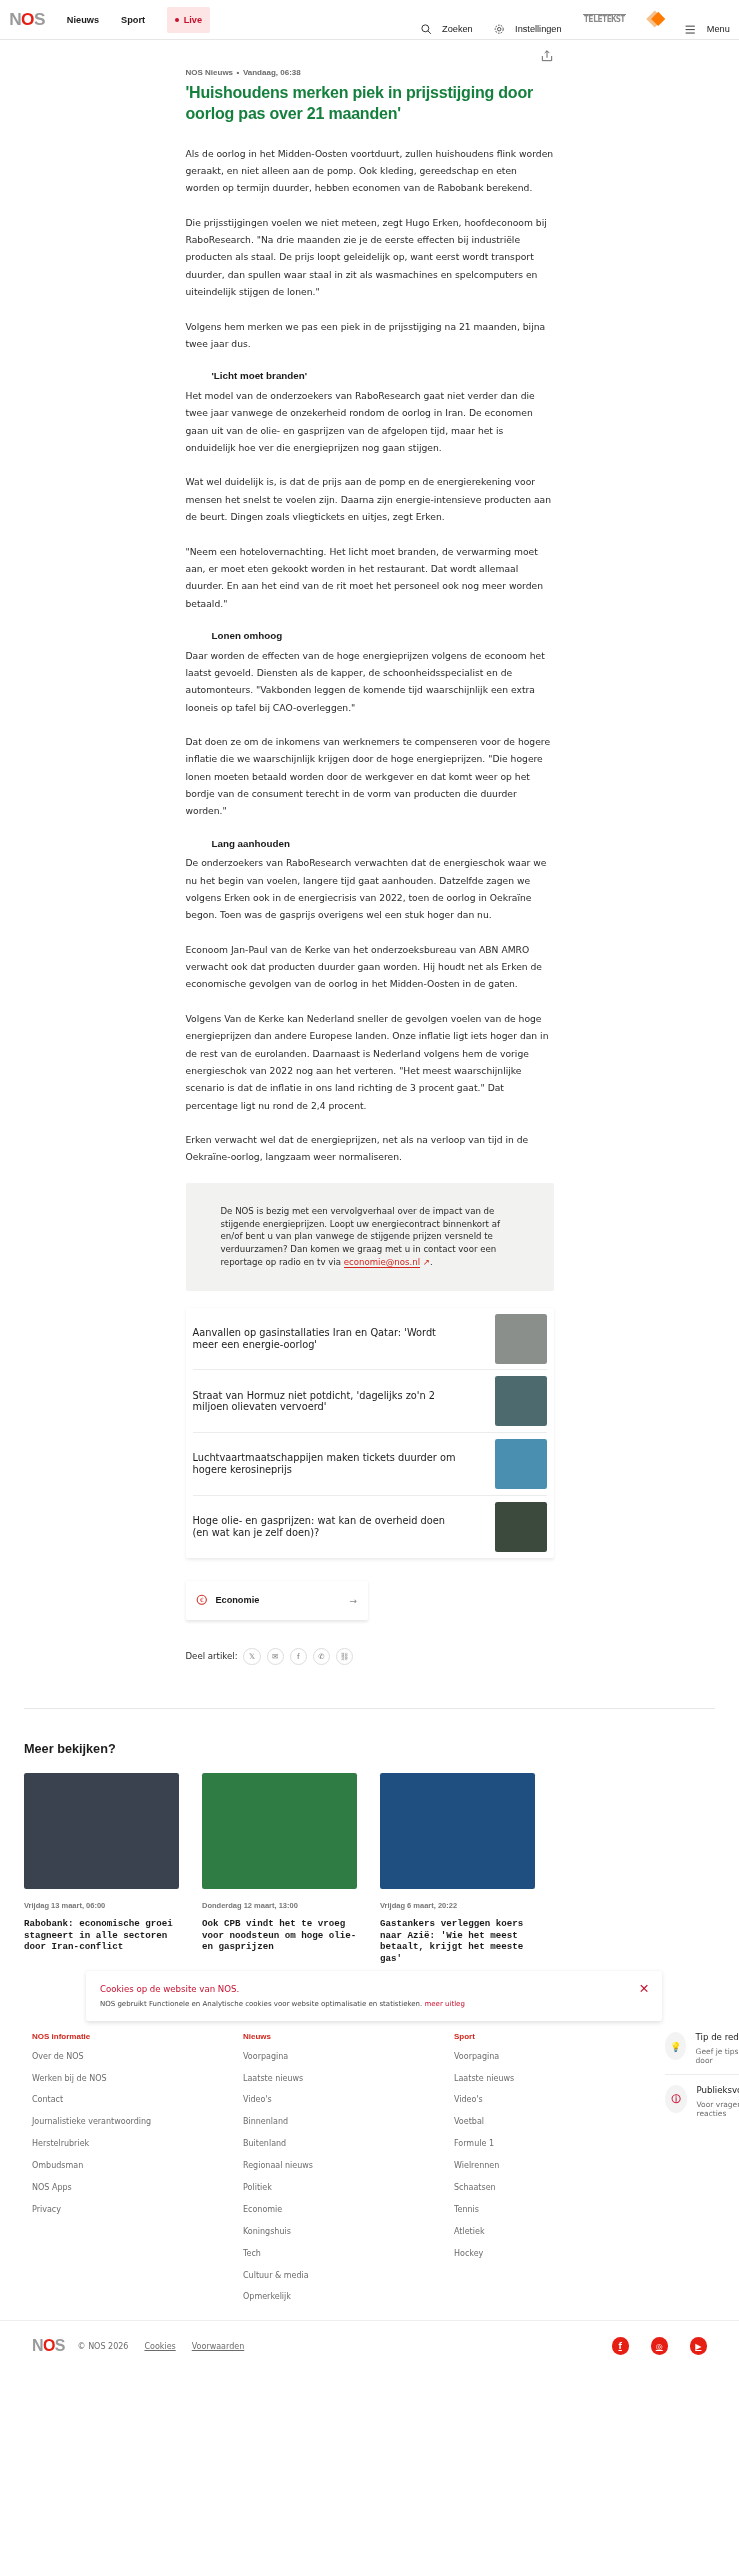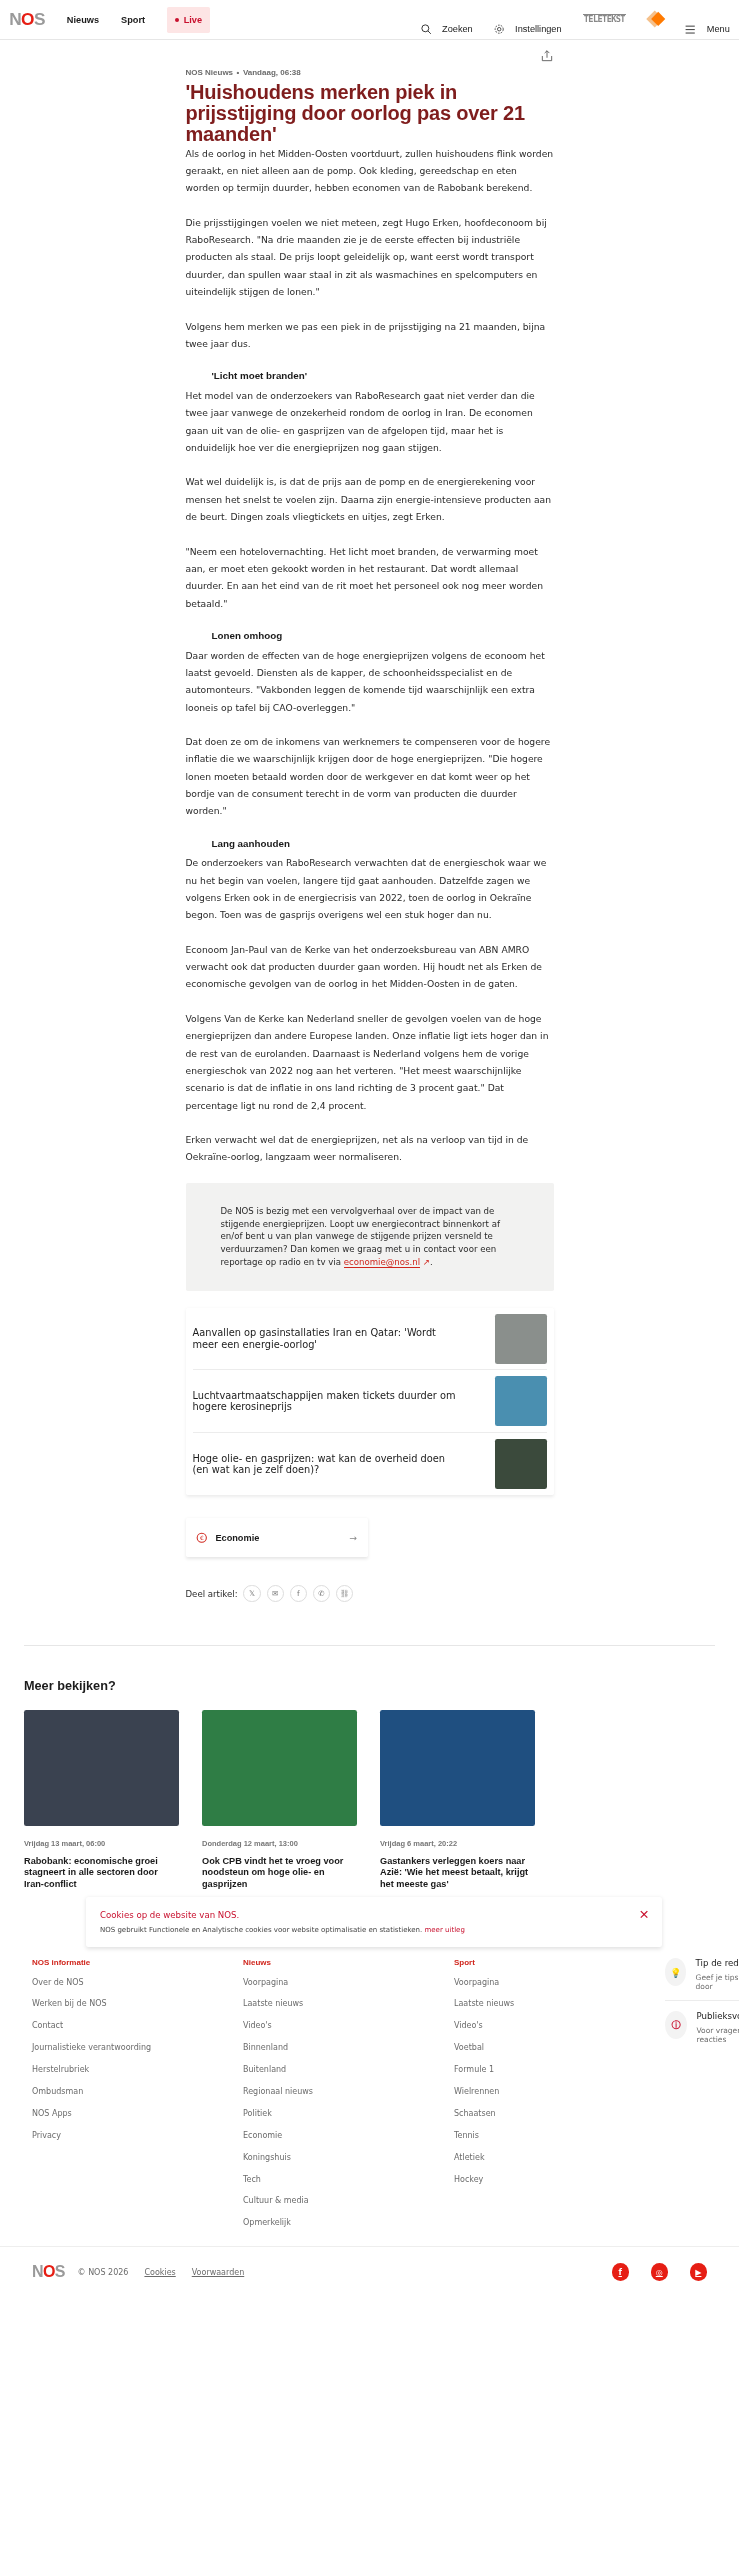--- a/index.html
+++ b/index.html
@@ -20,21 +20,21 @@
   .teletekst { font-family: "DejaVu Sans Mono", monospace; font-weight: 700; color: #888; font-size: 8.6px; letter-spacing: -0.6px; background: #fff; border-top: 1.7px solid #888; line-height: 9.2px; padding: 0 1.2px; }
   .npo { width: 17.3px; height: 17.3px; position: relative; }
   .npo .d1 { position: absolute; left: 2.3px; top: 2.3px; width: 11.5px; height: 11.5px; background: #f5c08a; transform: rotate(45deg); }
   .npo .d2 { position: absolute; left: 5.8px; top: 3.5px; width: 10.4px; height: 10.4px; background: #ff7a00; transform: rotate(45deg); }
 
   
   .article { width: 368px; margin: 0 auto; position: relative; padding-top: 28px; }
   .share-top { position: absolute; right: 0; top: 9.2px; width: 14px; height: 14px; }
   .meta { font-family: "Liberation Sans", sans-serif; font-weight: 700; font-size: 8px; color: #6b6b6b; margin-bottom: 4.6px; }
   .meta .dot { margin: 0 3.5px; }
-  h1.title { font-family: "Liberation Sans", sans-serif; font-weight: 700; font-size: 20px; line-height: 21px; color: #7f1d1d; letter-spacing: -0.2px; }
+  h1.title { font-family: "Liberation Sans", sans-serif; font-weight: 700; font-size: 16px; line-height: 21px; color: #15803d; margin-bottom: 21px; letter-spacing: -0.2px; }
   .article p { font-size: 9.2px; line-height: 17.3px; color: #2a2a2a; margin-bottom: 17.3px; }
   .article h2 { font-family: "Liberation Sans", sans-serif; font-weight: 700; font-size: 9.8px; line-height: 14px; margin-bottom: 3.5px; margin-left: 26px; }
   .info-box { background: #f2f2f1; border-radius: 1.7px; padding: 22px 30px 22px 35px; margin: 5.8px 0 17.3px; font-size: 8.6px; line-height: 12.7px; color: #2a2a2a; }
   .info-box a { color: #d0261d; border-bottom: 0.6px solid #d0261d; }
   .related { background: #fff; box-shadow: 0 1.2px 3.5px rgba(0,0,0,0.08); border-radius: 1.7px; padding: 0 7px 0 7px; margin-bottom: 23px; }
   .rel-item { display: flex; align-items: center; justify-content: space-between; padding: 5.8px 0; border-bottom: 0.6px solid #ececec; min-height: 62px; }
   .rel-item:last-child { border-bottom: none; }
   .rel-title { font-size: 9.8px; line-height: 11.5px; color: #1b1b1b; max-width: 265px; }
   .rel-thumb { width: 52px; height: 50px; border-radius: 2.3px; flex-shrink: 0; }
   .topic-card { width: 182px; height: 39px; box-shadow: 0 1.2px 3.5px rgba(0,0,0,0.1); border-radius: 1.7px; display: flex; align-items: center; padding: 0 10.4px; margin-bottom: 28px; }
@@ -44,21 +44,21 @@
 
   .divider { height: 0.6px; background: #e6e6e6; margin: 43px 24px 0; }
 
   
   .more { padding: 0 24px; }
   .more h3 { font-family: "Liberation Sans", sans-serif; font-weight: 700; font-size: 12.7px; margin: 33px 0 17.3px; }
   .more-grid { display: flex; gap: 23px; }
   .more-card { width: 155px; }
   .more-img { width: 155px; height: 116px; border-radius: 2.3px; margin-bottom: 12.7px; }
   .more-date { font-family: "Liberation Sans", sans-serif; font-weight: 700; font-size: 7.5px; color: #777; margin-bottom: 8px; }
-  .more-title { font-family: Liberation Sans, sans-serif; font-weight: 700; font-size: 9.2px; line-height: 11.5px; color: #1b1b1b; }
+  .more-title { font-family: Liberation Mono, monospace; font-weight: 700; font-size: 9.2px; line-height: 11.5px; color: #1b1b1b; }
 
   
   .cookie { width: 576px; margin: 7px 0 0 86px; background: #fff; box-shadow: 0 1.2px 4.6px rgba(0,0,0,0.12); border-radius: 2.3px; padding: 12.7px 14px; position: relative; }
   .cookie .ctitle { color: #c8102e; font-weight: 400; font-size: 8.6px; margin-bottom: 5.8px; }
   .cookie .ctext { font-size: 7px; color: #444; }
   .cookie .ctext a { color: #c8102e; }
   .cookie .close { position: absolute; right: 12.7px; top: 9.2px; color: #c8102e; font-size: 12.7px; }
 
   
   .footer { padding: 4.6px 32px 0; display: flex; }
@@ -155,20 +155,24 @@
     </div>
 
   <div class="info-box">
     <span>De NOS is bezig met een vervolgverhaal over de impact van de stijgende energieprijzen. Loopt uw energiecontract binnenkort af en/of bent u van plan vanwege de stijgende prijzen versneld te verduurzamen? Dan komen we graag met u in contact voor een reportage op radio en tv via </span><a>economie@nos.nl</a> <span style="color:#d0261d">↗</span><span>.</span>
   </div>
 
   <div class="related" id="related">
       <a class="rel-item">
         <span class="rel-title">Aanvallen op gasinstallaties Iran en Qatar: 'Wordt meer een energie-oorlog'</span>
         <span class="rel-thumb" style="background: rgb(138, 143, 140);"></span>
+      </a>
+      <a class="rel-item">
+        <span class="rel-title">Straat van Hormuz niet potdicht, 'dagelijks zo'n 2 miljoen olievaten vervoerd'</span>
+        <span class="rel-thumb" style="background: rgb(77, 107, 110);"></span>
       </a>
       <a class="rel-item">
         <span class="rel-title">Luchtvaartmaatschappijen maken tickets duurder om hogere kerosineprijs</span>
         <span class="rel-thumb" style="background: rgb(74, 143, 176);"></span>
       </a>
       <a class="rel-item">
         <span class="rel-title">Hoge olie- en gasprijzen: wat kan de overheid doen (en wat kan je zelf doen)?</span>
         <span class="rel-thumb" style="background: rgb(59, 74, 60);"></span>
       </a>
     </div>

